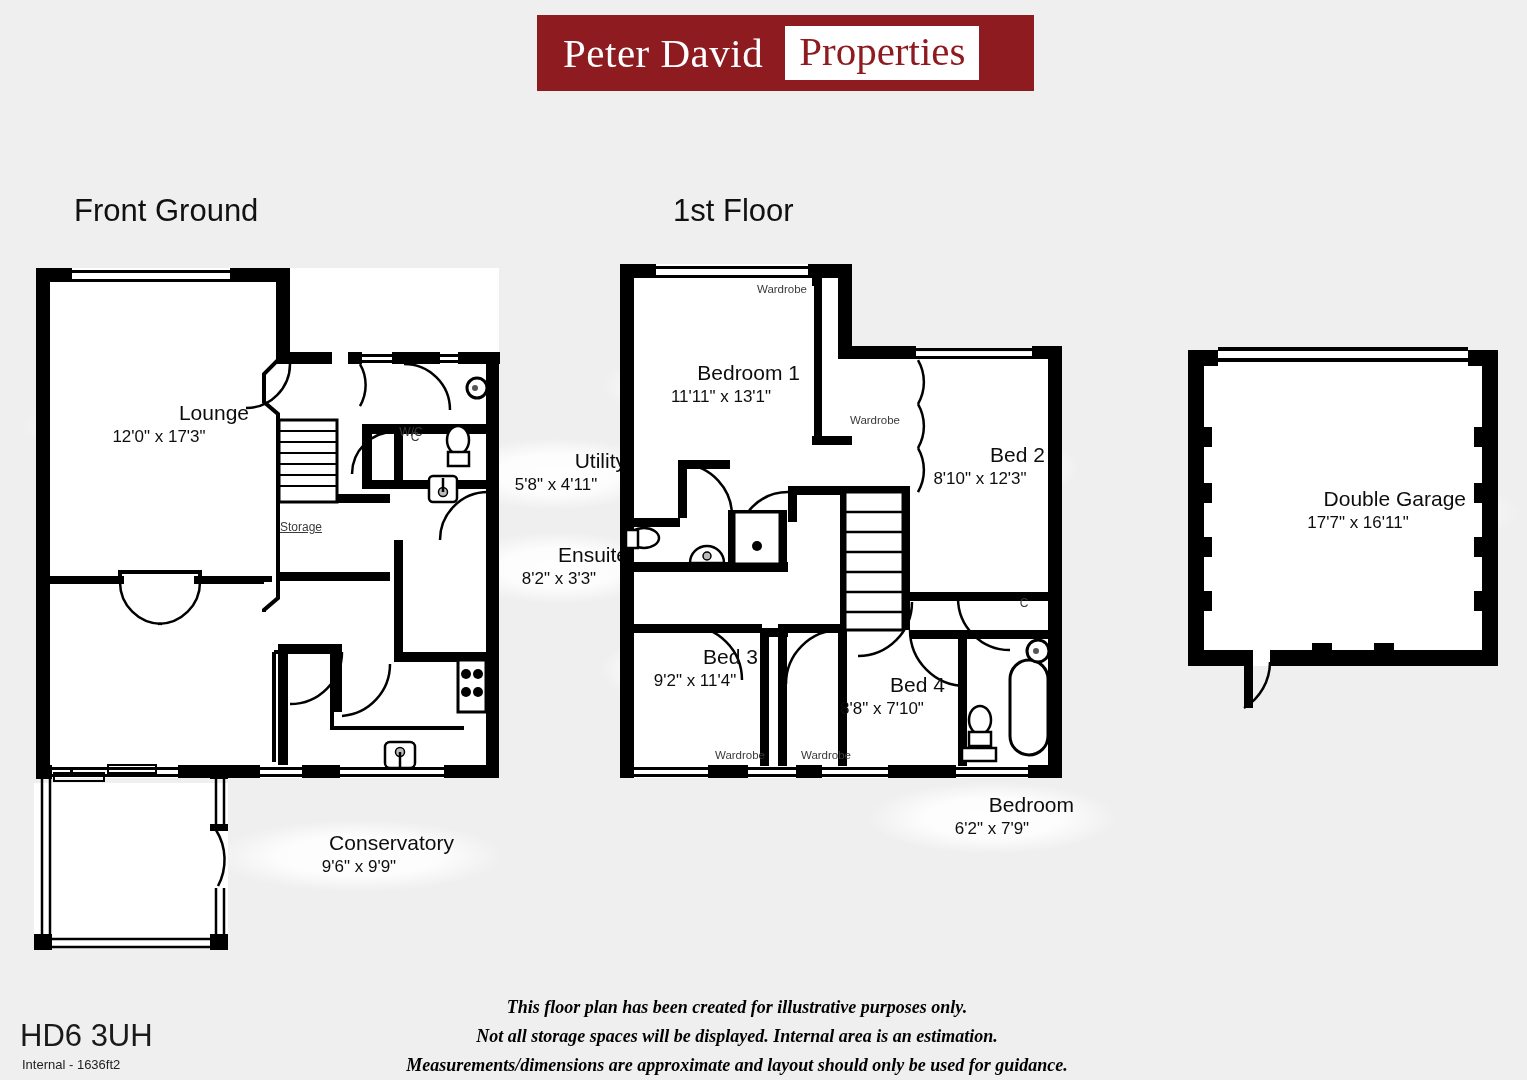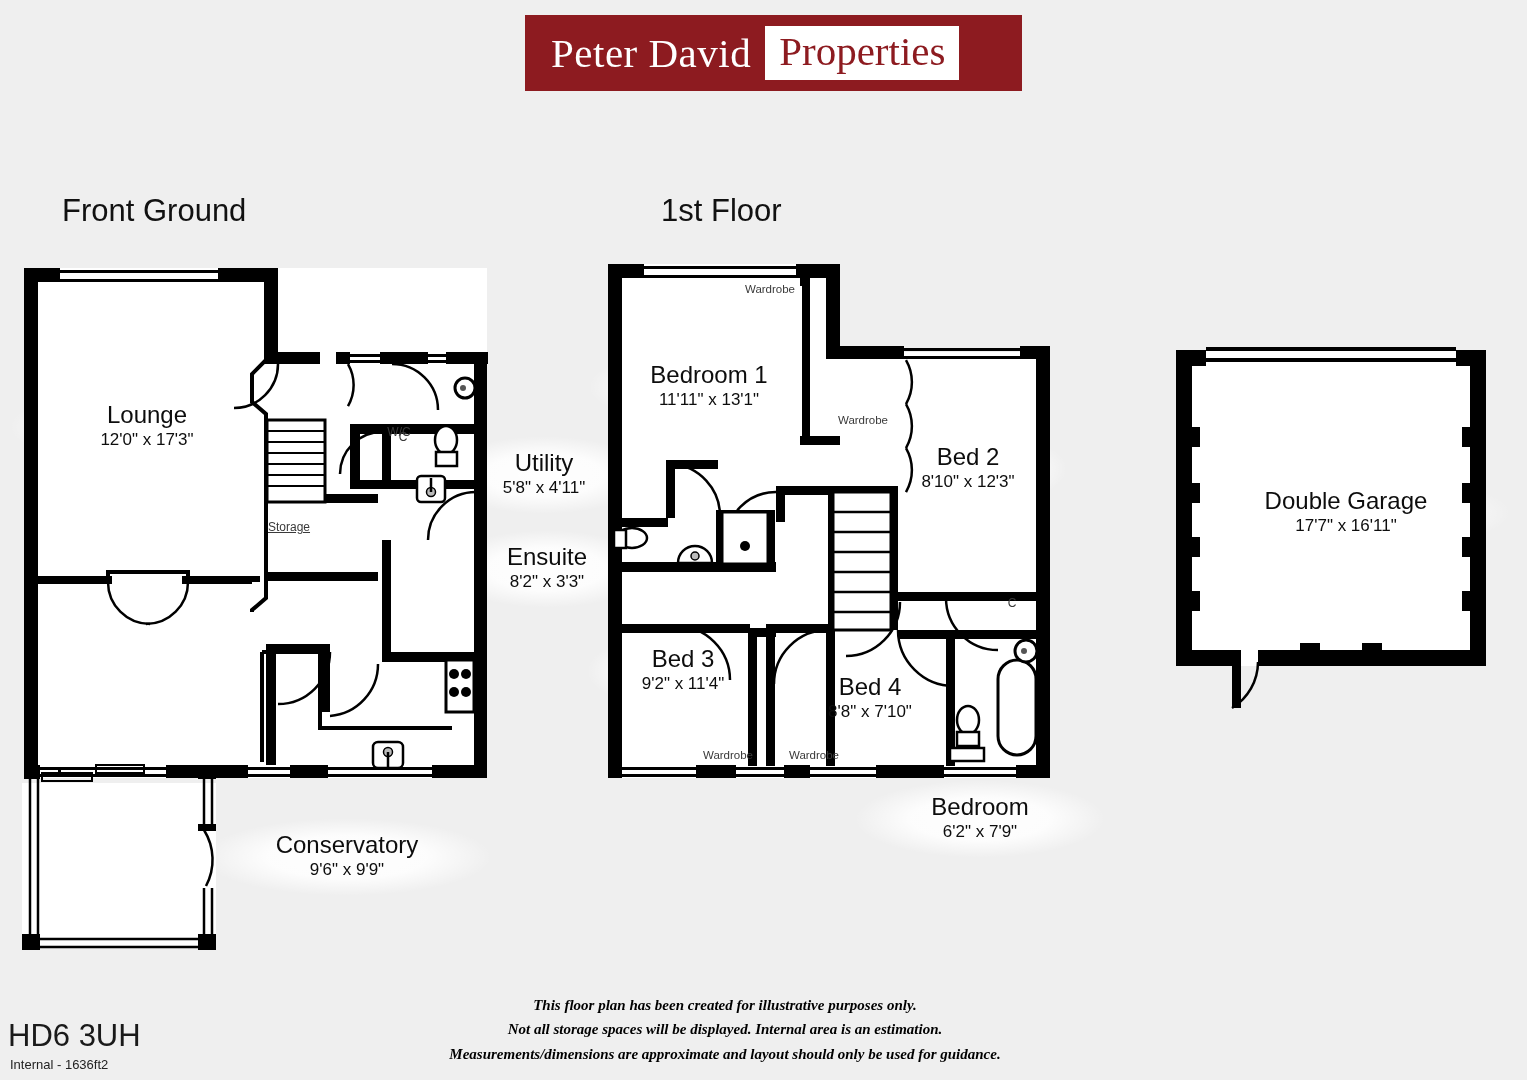--- a/index.html
+++ b/index.html
@@ -3,48 +3,48 @@
 <meta charset="utf-8">
 <style>
   html,body{margin:0;padding:0;}
   body{
     width:1527px;height:1080px;
     background:#efefef;
     font-family:"Liberation Sans", sans-serif;
     position:relative;
     overflow:hidden;
   }
-  .stage{position:absolute;left:0;top:0;width:1379px;height:1080px;}
+  .stage{position:absolute;left:12px;top:0;width:1379px;height:1080px;}
 
   
   #logo{
     position:absolute;left:525px;top:15px;width:497px;height:76px;
     background:#8d1b20;
     display:flex;align-items:center;
   }
   #logo .l1{
     color:#ffffff;font-family:"Liberation Serif", serif;font-size:41px;
     margin-left:26px;letter-spacing:.5px;white-space:nowrap;
   }
   #logo .l2{
     background:#ffffff;color:#8d1b20;font-family:"Liberation Serif", serif;
-    font-size:41px;padding:4px 14px 6px 14px;margin-left:14px;white-space:nowrap;
+    font-size:41px;padding:4px 14px 6px 14px;margin-left:22px;white-space:nowrap;
     line-height:1.05;
   }
 
   
   .floor-title{
     position:absolute;font-size:31px;color:#111;white-space:nowrap;
   }
   #title-ground{left:62px;top:193px;}
   #title-first{left:661px;top:193px;}
 
   
   .room{position:absolute;text-align:center;white-space:nowrap;color:#0d0d0d;}
-  .room .nm{font-size:24px;line-height:1.05;}
+  .room .nm{font-size:21px;line-height:1.05;text-align:right;}
   .room .dm{font-size:17px;line-height:1.5;}
   .room.halo{
     border-radius:50%;
   }
   .halo::before{
     content:"";position:absolute;left:50%;top:50%;
     width:150%;height:150%;transform:translate(-50%,-50%);
     background:radial-gradient(ellipse at center,rgba(255,255,255,.95) 0%,rgba(255,255,255,.85) 40%,rgba(255,255,255,0) 72%);
     z-index:-1;pointer-events:none;
   }
@@ -58,21 +58,21 @@
     z-index:-1;
   }
   .wlab{font-size:11.5px;text-align:center;}
   svg.plan{position:absolute;left:0;top:0;overflow:visible;}
 
   
   #postcode{position:absolute;left:8px;top:1018px;font-size:31px;color:#1a1a1a;}
   #internal{position:absolute;left:10px;top:1057px;font-size:13px;color:#222;}
   #disclaimer{
     position:absolute;left:385px;top:993px;width:680px;text-align:center;
-    font-size:15px;line-height:1.62;color:#000;font-family:"Liberation Serif", serif;
+    font-size:18px;line-height:1.62;color:#000;font-family:"Liberation Serif", serif;
     font-weight:700;font-style:italic;
   }
 </style>
 </head>
 <body>
 
 <div class="stage">
 
   <div id="logo">
     <span class="l1">Peter David</span>

